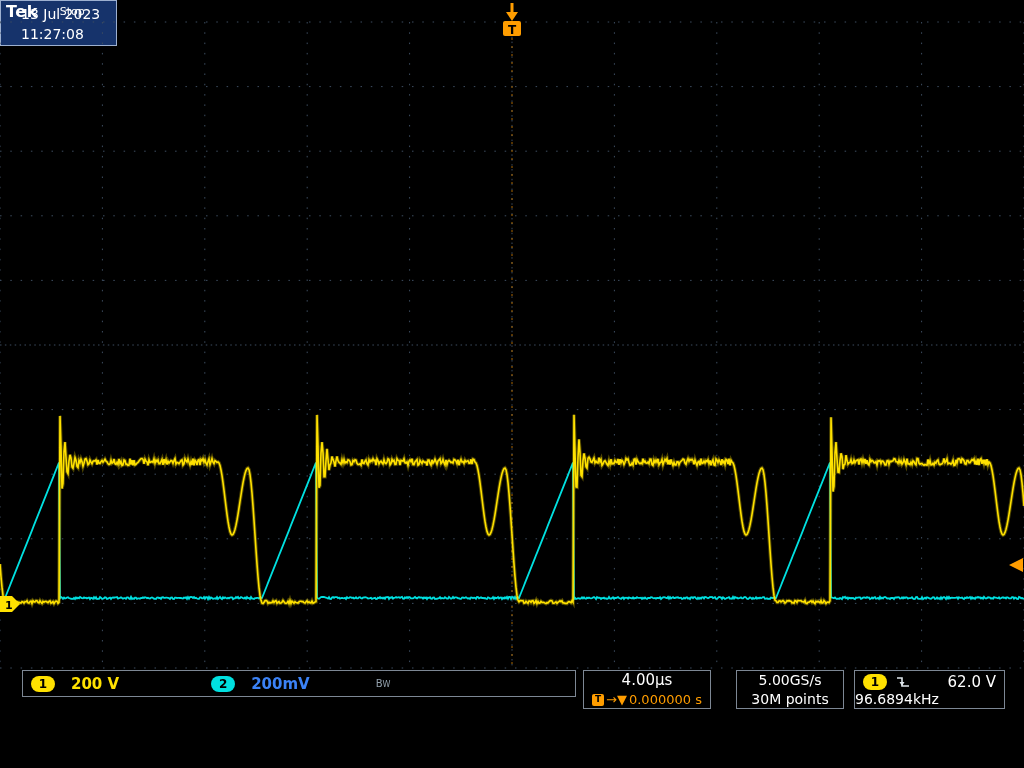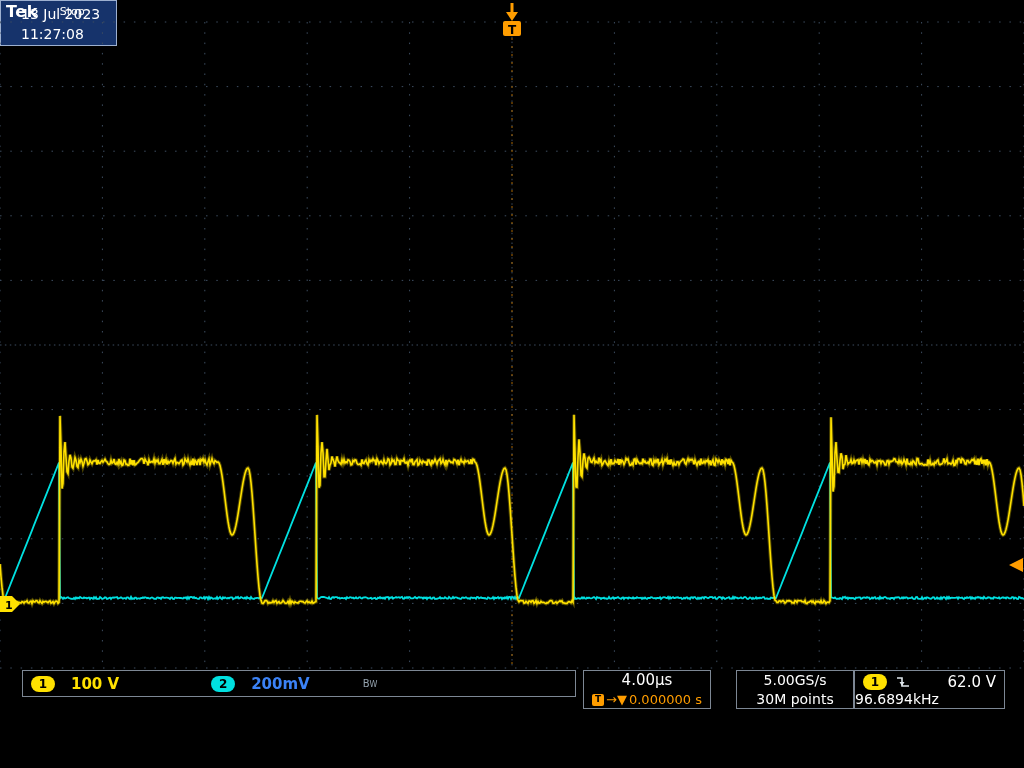--- a/index.html
+++ b/index.html
@@ -18,31 +18,31 @@
   .badge{
     display:inline-flex;align-items:center;justify-content:center;
     width:24px;height:16px;border-radius:8px;color:#000;font-weight:bold;font-size:12px;
     flex:0 0 auto;
   }
   .badge.ch1{background:#ffe100;}
   .badge.ch2{background:#00e0e0;}
   #box-ch{left:22px;top:670px;width:554px;height:27px;display:flex;align-items:center;}
   .ch1txt{color:#ffe100;font-weight:bold;margin-left:16px;}
   .ch2txt{color:#3b82f6;font-weight:bold;margin-left:16px;}
-  .bw{color:#93a1ad;font-size:10px;margin-left:13px;padding-left:40px;}
+  .bw{color:#93a1ad;font-size:10px;margin-left:26px;padding-left:40px;}
   .bw .sub{font-size:8px;}
   #box-tb{left:583px;top:670px;width:128px;height:39px;text-align:center;line-height:19px;}
   .tbline1{font-size:15px;}
   .tbline2{color:#ff9d00;font-size:13px;display:flex;align-items:center;justify-content:center;gap:2px;}
   .ticon{
     display:inline-flex;align-items:center;justify-content:center;
     width:12px;height:12px;background:#ff9d00;color:#000;border-radius:2px;
     font-size:9px;font-weight:bold;
   }
-  #box-acq{left:736px;top:670px;width:118px;height:39px;text-align:center;line-height:19px;font-size:14px;}
+  #box-acq{left:736px;top:670px;width:108px;height:39px;text-align:center;line-height:19px;font-size:14px;}
   #box-trig{left:854px;top:670px;width:151px;height:39px;}
   .trigline1{display:flex;align-items:center;padding:2px 8px 0 8px;gap:8px;}
   .triglevel{margin-left:auto;font-size:15px;}
   .trigline2{text-align:left;padding-right:10px;font-size:14px;line-height:17px;}
   #box-dt{
     left:903px;top:716px;width:117px;height:46px;background:#16336b;border:1px solid #9db0d0;
     box-sizing:border-box;padding:3px 0 0 20px;font-size:14px;line-height:20px;
   }
 </style>
 </head>
@@ -99,21 +99,21 @@
     </g>
 </svg>
 
 <div class="hdr">
   <span class="logo">Tek</span>
   <span class="status">Stop</span>
 </div>
 
 <div id="box-ch" class="rbox">
   <span class="badge ch1" style="margin-left:8px">1</span>
-  <span class="ch1txt">100 V</span>
+  <span class="ch1txt">200 V</span>
   <span class="badge ch2" style="margin-left:92px">2</span>
   <span class="ch2txt">200mV</span>
   <span class="bw"><span>B</span><span class="sub">W</span></span>
 </div>
 
 <div id="box-tb" class="rbox">
   <div class="tbline1">4.00µs</div>
   <div class="tbline2">
     <span class="ticon">T</span>
     <span>→▼</span>

